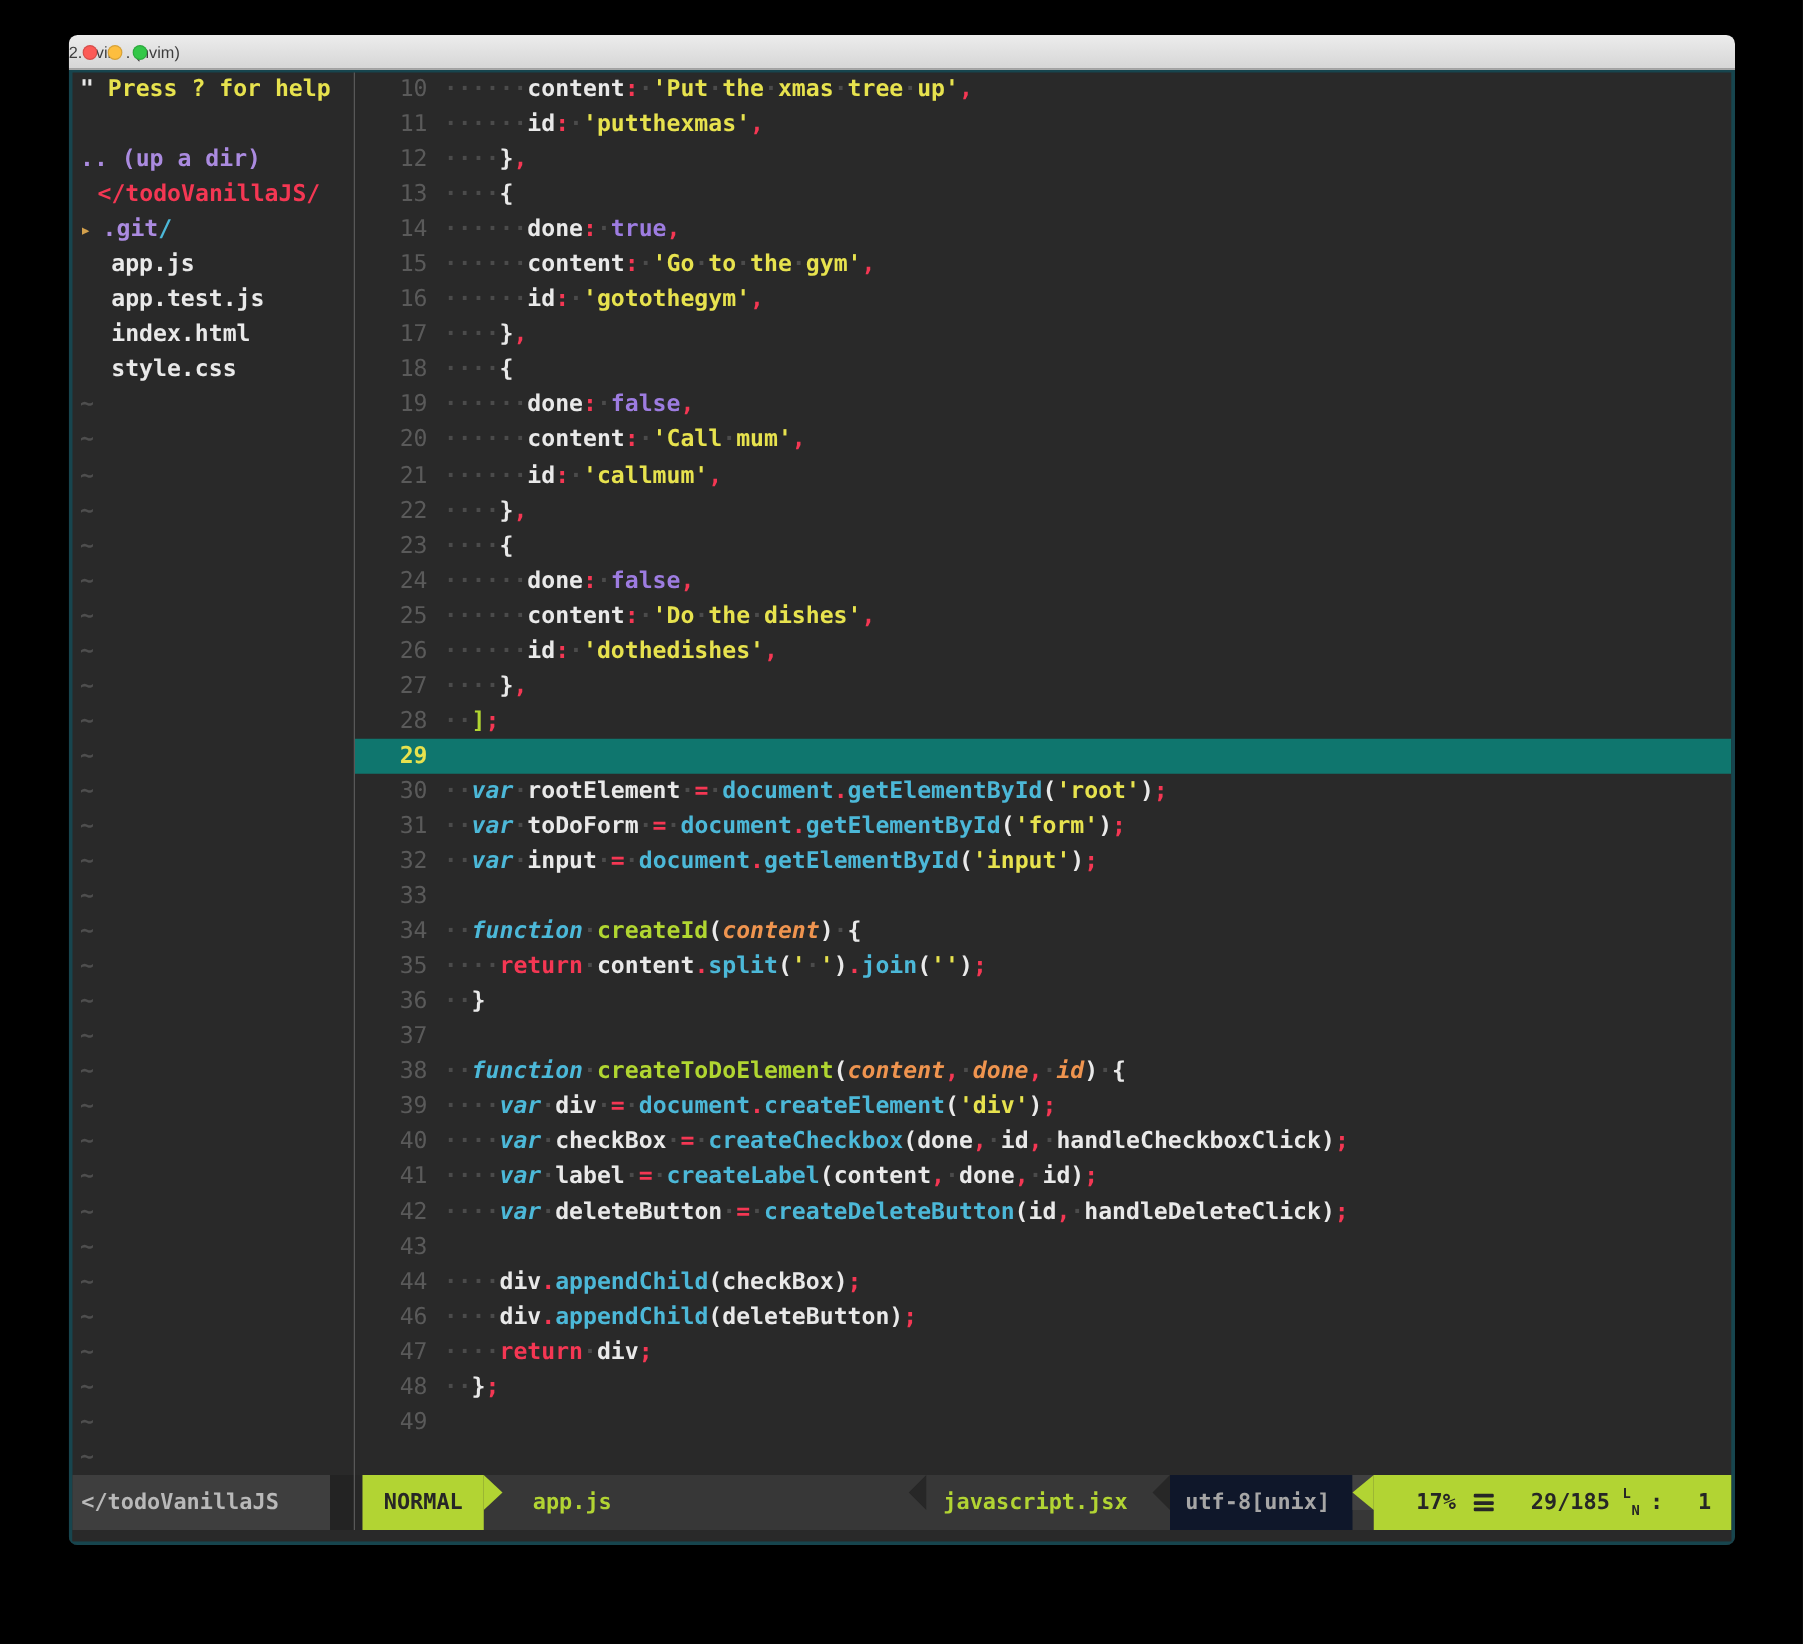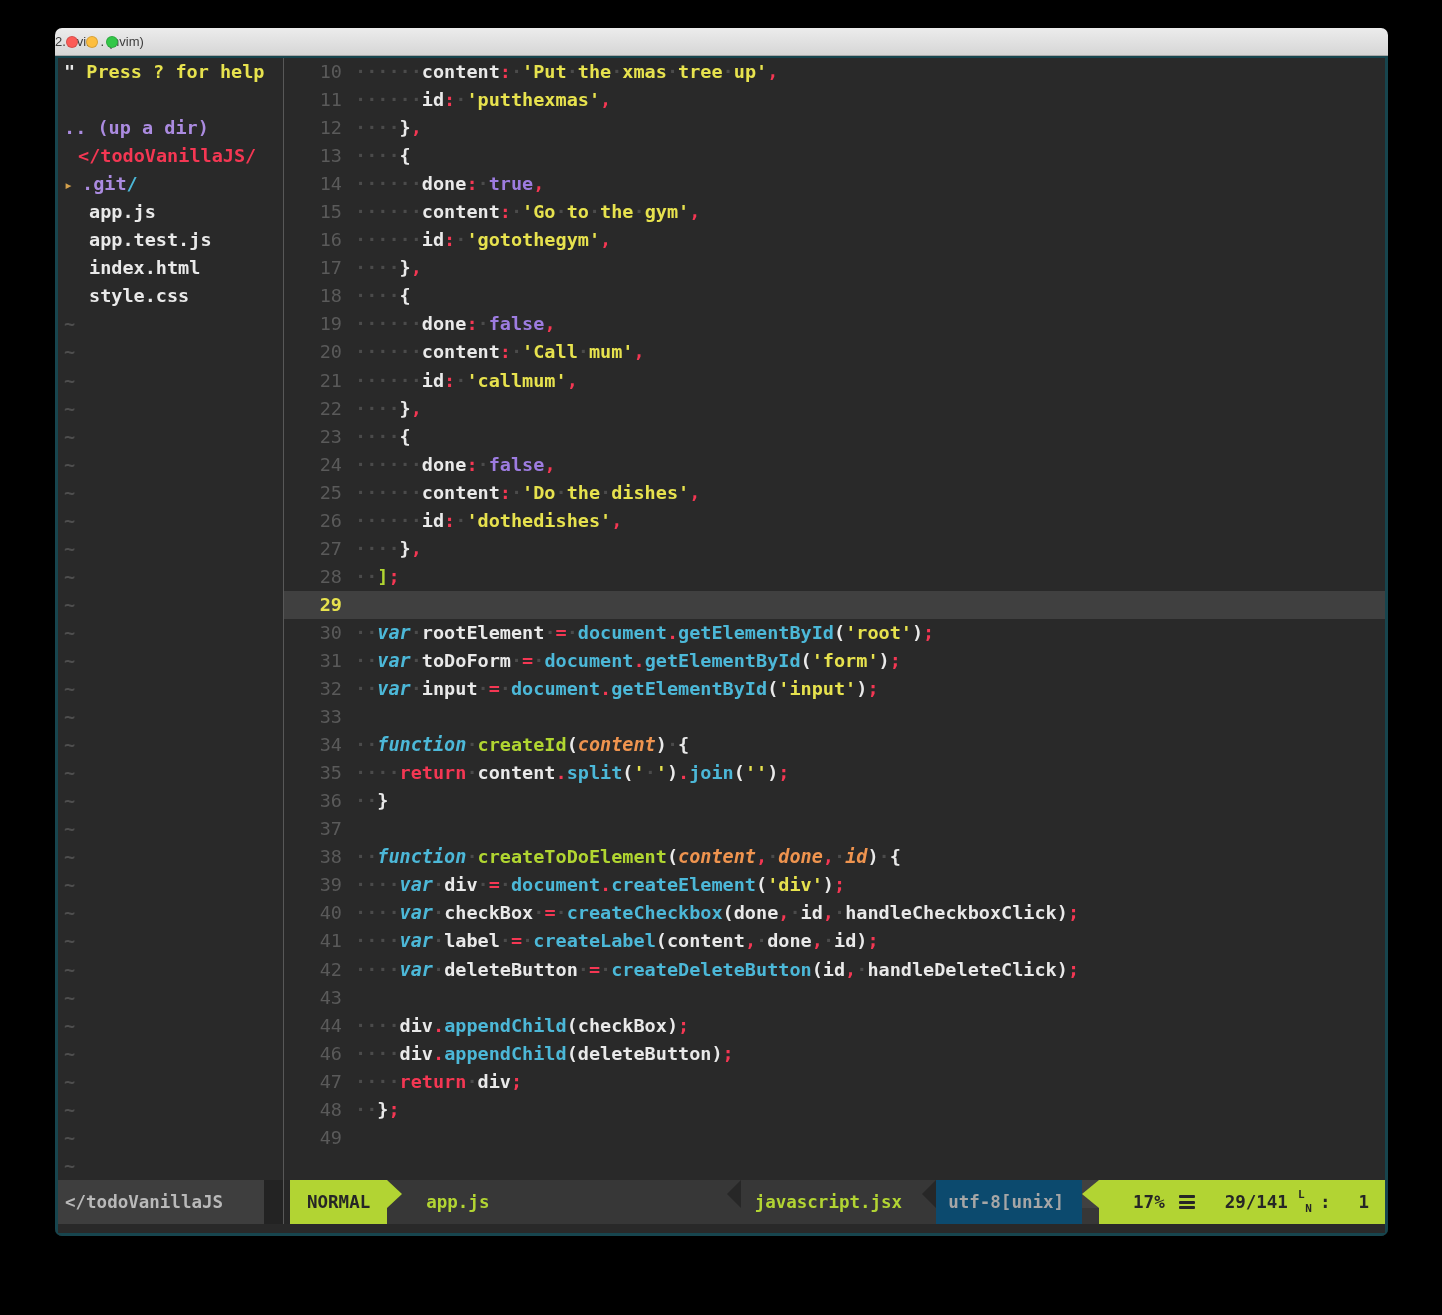--- a/index.html
+++ b/index.html
@@ -37,21 +37,21 @@
   .tree-updir{padding-left:6px;color:var(--tree-purple,#ab8be0);}
   .tree-root{padding-left:20px;color:var(--pink,#f43753);}
   .tree-dir{padding-left:6px;}
   .tree-dir .arrow{color:var(--amber,#d3a04c);margin-right:9px;font-size:15px;}
   .tree-dir .dname{color:var(--tree-purple,#ab8be0);}
   .tree-dir .dslash{color:var(--cyan,#4cb8d8);}
   .tree-file{padding-left:31px;color:#e9e9e9;}
   .tree-tilde{padding-left:6px;color:var(--tilde,#4e4e4e);}
   .editor{flex:1;overflow:hidden;}
   .code-row{height:28.05px;white-space:pre;display:flex;}
-  .code-row.current{background:#404040;flex-direction:column;}
+  .code-row.current{background:#0f766e;flex-direction:column;}
   .lnum{width:44px;flex-shrink:0;text-align:right;color:var(--lnum,#5a5a5a);padding-right:0;font-weight:normal;margin-left:14px;}
   .lnum-gap{width:13px;flex-shrink:0;}
   .code-row.current .lnum{color:var(--yellow,#e7e24e);font-weight:bold;}
   .tk-v{color:var(--fg,#e9e9e9);}
   .tk-p{color:var(--pink,#f43753);}
   .tk-s{color:var(--yellow,#e7e24e);}
   .tk-k{color:var(--cyan,#4cb8d8);font-style:italic;}
   .tk-f{color:var(--green,#b1d631);}
   .tk-c{color:var(--cyan,#4cb8d8);}
   .tk-o{color:var(--orange,#ef944f);font-style:italic;}
@@ -63,21 +63,21 @@
   .sb-tree{width:206px;background:#3e3e3e;color:#b9b9b9;padding-left:7px;display:flex;align-items:center;flex-shrink:0;}
   .sb-gap{width:20px;background:#232323;flex-shrink:0;border-right:1px solid #585858;}
   .sb-active{flex:1;display:flex;align-items:stretch;background:#373737;}
   .sb-notch{width:6px;background:#272727;}
   .sb-mode{background:var(--lime,#b2d433);color:#262626;display:flex;align-items:center;padding:0 17px;font-weight:bold;}
   .sb-mode-arrow{width:0;height:0;border-top:14px solid transparent;border-bottom:14px solid transparent;border-left:15px solid var(--lime,#b2d433);}
   .sb-file{color:var(--lime,#b2d433);display:flex;align-items:center;margin-left:24px;}
   .sb-fill{flex:1;}
   .sb-chev{width:0;height:0;border-top:14px solid transparent;border-bottom:14px solid transparent;border-right:14px solid #272727;}
   .sb-ft{color:var(--lime,#b2d433);display:flex;align-items:center;padding:0 20px 0 14px;text-align:center;}
-  .sb-enc{background:#0c4a6e;color:#a6a6a6;display:flex;align-items:center;padding:0 18px 0 12px;}
+  .sb-enc{background:#0f172a;color:#a6a6a6;display:flex;align-items:center;padding:0 18px 0 12px;}
   .sb-pos-arrow{width:0;height:0;border-top:14px solid transparent;border-bottom:14px solid transparent;border-right:17px solid var(--lime,#b2d433);background:#414141;}
   .sb-pos{background:var(--lime,#b2d433);color:#262626;display:flex;align-items:center;padding:0 16px;min-width:272px;}
   .sb-pos .pct{margin-left:18px;}
   .menu-lines{display:inline-block;margin-left:14px;}
   .menu-lines i{display:block;width:16px;height:3px;background:#262626;margin:2.5px 0;border-radius:1px;}
   .sb-pos .posn{margin-left:30px;}
   .ln-glyph{position:relative;width:14px;height:22px;display:inline-block;margin-left:10px;}
   .ln-glyph .lt{position:absolute;top:-2px;left:0;font-size:11px;line-height:11px;}
   .ln-glyph .lb{position:absolute;bottom:-1px;right:0;font-size:11px;line-height:11px;}
   .sb-pos .colon{margin-left:8px;}
@@ -198,21 +198,21 @@
         <div class="sb-chev"></div>
         <div class="sb-enc">utf-8[unix]</div>
         <div class="sb-pos-arrow"></div>
         <div class="sb-pos">
           <span class="pct">17%</span>
           <span class="menu-lines">
               <i></i>
               <i></i>
               <i></i>
             </span>
-          <span class="posn">29/141</span>
+          <span class="posn">29/185</span>
           <span class="ln-glyph">
             <span class="lt">L</span>
             <span class="lb">N</span>
           </span>
           <span class="colon">:</span>
           <span class="coln">1</span>
         </div>
       </div>
     </div>
     <div class="cmdline"></div>

